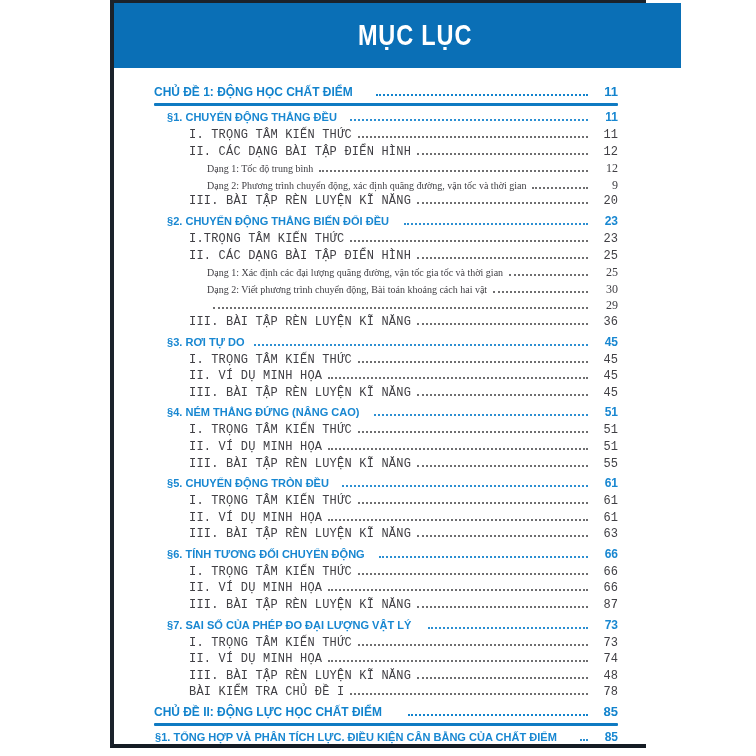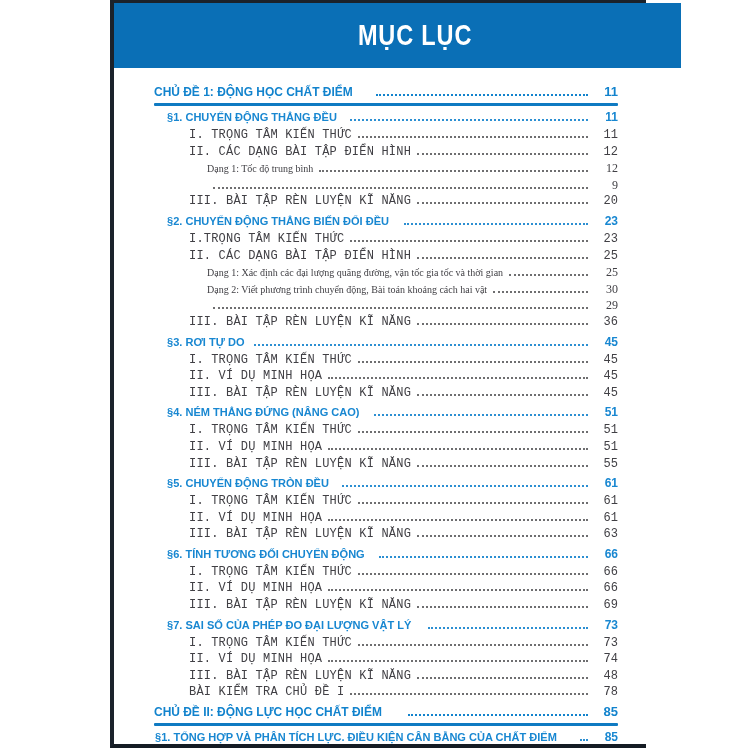--- a/index.html
+++ b/index.html
@@ -95,20 +95,21 @@
         <span class="label">II. CÁC DẠNG BÀI TẬP ĐIỂN HÌNH</span>
         <span class="leader"></span>
         <span class="pagenum">12</span>
       </div>
       <div class="row dang">
         <span class="label">Dạng 1: Tốc độ trung bình</span>
         <span class="leader"></span>
         <span class="pagenum">12</span>
       </div>
       <div class="row dang">
+        <span class="label">Dạng 2: Phương trình chuyển động, xác định quãng đường, vận tốc và thời gian</span>
         <span class="leader"></span>
         <span class="pagenum">9</span>
       </div>
       <div class="row item">
         <span class="label">III. BÀI TẬP RÈN LUYỆN KĨ NĂNG</span>
         <span class="leader"></span>
         <span class="pagenum">20</span>
       </div>
       <div class="row section">
         <span class="label">§2. CHUYỂN ĐỘNG THẲNG BIẾN ĐỔI ĐỀU</span>
@@ -215,21 +216,21 @@
         <span class="pagenum">66</span>
       </div>
       <div class="row item">
         <span class="label">II. VÍ DỤ MINH HỌA</span>
         <span class="leader"></span>
         <span class="pagenum">66</span>
       </div>
       <div class="row item">
         <span class="label">III. BÀI TẬP RÈN LUYỆN KĨ NĂNG</span>
         <span class="leader"></span>
-        <span class="pagenum">69</span>
+        <span class="pagenum">87</span>
       </div>
       <div class="row section">
         <span class="label">§7. SAI SỐ CỦA PHÉP ĐO ĐẠI LƯỢNG VẬT LÝ</span>
         <span class="leader"></span>
         <span class="pagenum">73</span>
       </div>
       <div class="row item">
         <span class="label">I. TRỌNG TÂM KIẾN THỨC</span>
         <span class="leader"></span>
         <span class="pagenum">73</span>

